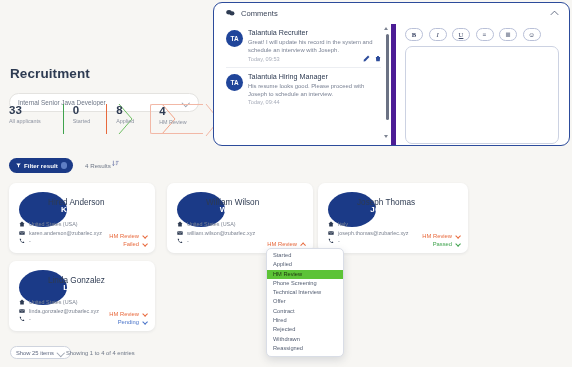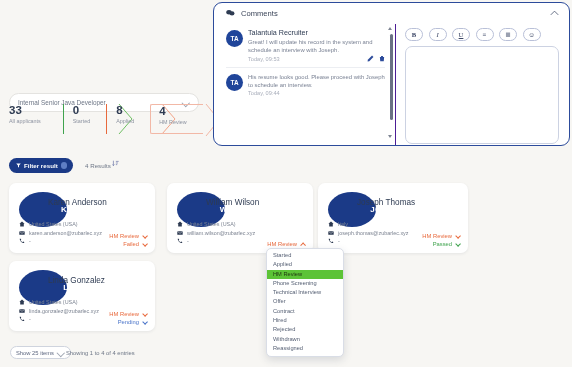--- a/index.html
+++ b/index.html
@@ -168,21 +168,21 @@
   .cp-head {
     position: absolute; left: 0; top: 0; right: 0; height: 20px;
     display: flex; align-items: center; padding: 0 10px 0 12px;
   }
   .cp-title { font-size: 7.6px; color: #3b4559; margin-left: 6px; }
   .collapse-ico { margin-left: auto; }
 
   .cp-body { position: absolute; left: 0; top: 21px; right: 0; bottom: 0; display: flex; }
   .cp-left {
     width: 182px; position: relative;
-    border-right: 1px solid #4c1d95;
+    border-right: 5px solid #4c1d95;
     padding: 0 16px 0 12px;
   }
   .cp-scroll { position: absolute; left: 12px; right: 10px; top: 0; bottom: 4px; overflow: hidden; }
 
   .comment { position: relative; padding: 4px 0 5px 0; border-bottom: 1px solid #eceef2; }
   .comment:last-child { border-bottom: none; }
   .c-avatar {
     position: absolute; left: 0; top: 6px;
     width: 17px; height: 17px; border-radius: 50%;
     background: #20459a; color: #fff;
@@ -242,20 +242,21 @@
     background: #a9b5e4; color: #fff;
     font-size: 7px;
     display: flex; align-items: center; justify-content: center;
   }
 </style>
 </head>
 <body>
 
 <div id="root">
 
+  <div class="page-title">Recruitment</div>
 
   <div class="job-select">
     <span class="val">Internal Senior Java Developer</span>
     <span class="chev"></span>
   </div>
 
   <div class="funnel">
     <div class="stat s0">
       <div class="num">33</div>
       <div class="lbl">All applicants</div>
@@ -297,21 +298,21 @@
     <span class="badge-dot"></span>
   </div>
   <div class="results-cnt">4 Results</div>
   <svg class="sort-ico" width="7" height="7" viewBox="0 0 10 10">
     <path d="M2 1 V8 M2 8 L0.6 6.4 M2 8 L3.4 6.4" stroke="#5d67a0" stroke-width="0.9" fill="none"></path>
     <path d="M5.5 2 H9.5 M5.5 4.3 H8.5 M5.5 6.6 H7.5" stroke="#5d67a0" stroke-width="0.9" fill="none"></path>
   </svg>
 
   <div class="card c1">
     <div class="avatar">KA</div>
-    <div class="cand-name">Karen Anderson</div>
+    <div class="cand-name">Hired Anderson</div>
     <div class="meta">
       <div class="meta-row">
         <svg class="meta-ico" viewBox="0 0 10 10">
             <path d="M5 0.7 L9.3 4.4 H8 V9 H2 V4.4 H0.7 Z" fill="#2e3b52"></path>
           </svg>
         <span class="meta-txt">United States (USA)</span>
       </div>
       <div class="meta-row">
         <svg class="meta-ico" viewBox="0 0 10 10">
             <rect x="0.5" y="2" width="9" height="6" rx="0.7" fill="#2e3b52"></rect>
@@ -491,20 +492,21 @@
                 </svg>
                 <svg width="6" height="7" viewBox="0 0 10 10">
                   <path d="M1.4 2.4 H8.6 L7.9 9.4 H2.1 Z M3.4 1 H6.6 V2.4 H3.4 Z" fill="#2c4b9b"></path>
                 </svg>
               </span>
             </div>
           </div>
 
           <div class="comment">
             <div class="c-avatar">TA</div>
+            <div class="c-author">Talantula Hiring Manager</div>
             <div class="c-text">His resume looks good. Please proceed with Joseph to schedule an interview.</div>
             <div class="c-foot">
               <span class="c-time">Today, 09:44</span>
             </div>
           </div>
 
 
         </div>
         <div class="sb-track">
           <div class="sb-arrow up"></div>

